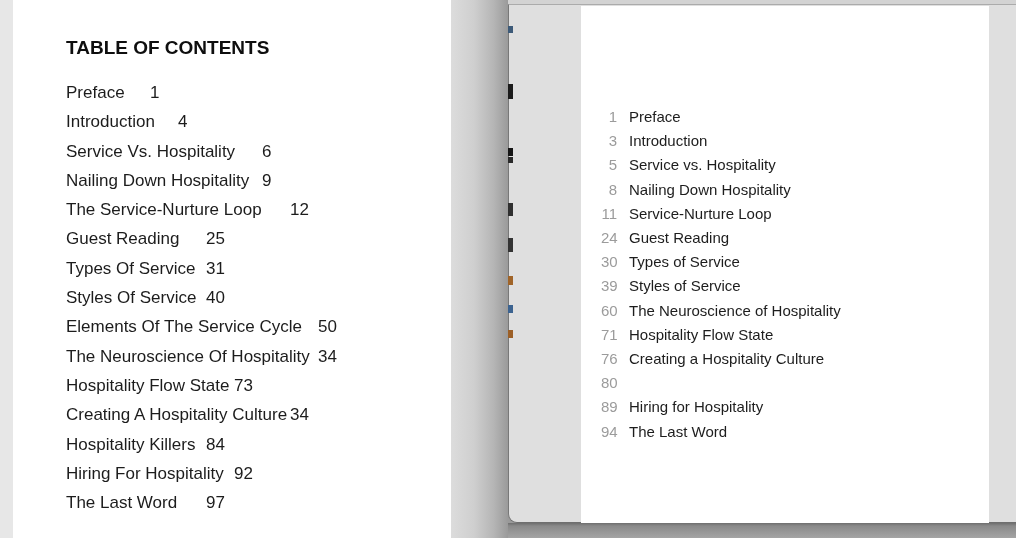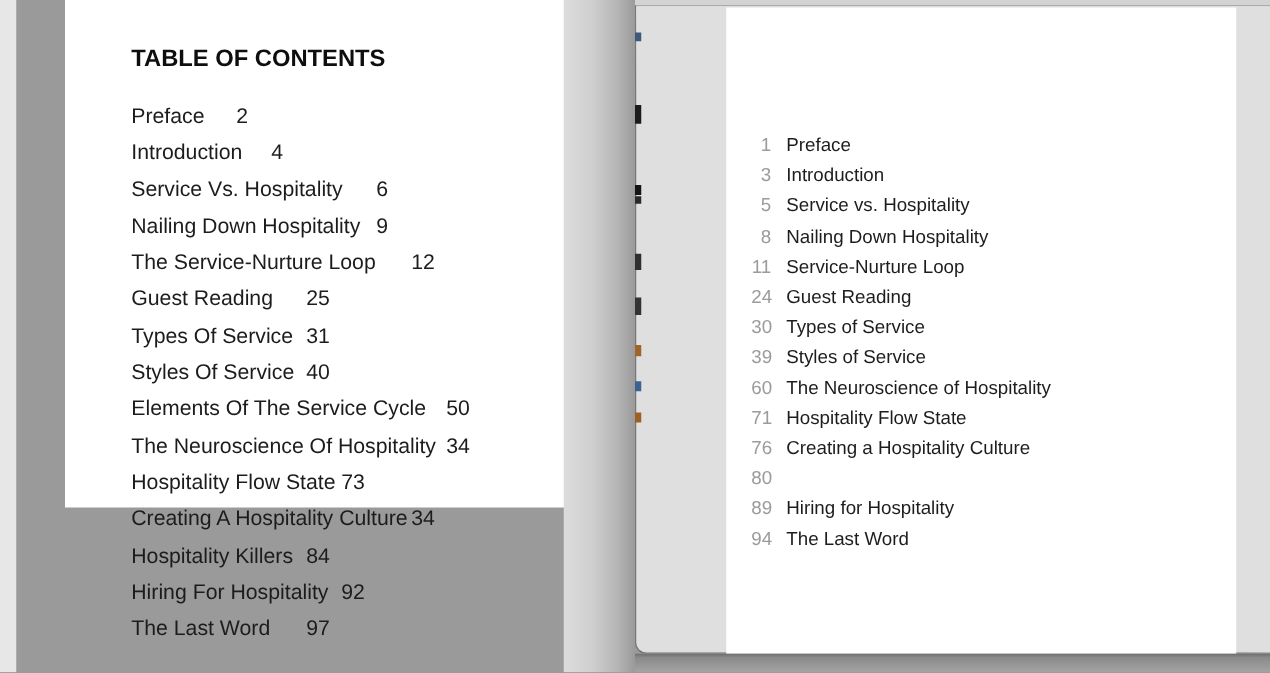--- a/index.html
+++ b/index.html
@@ -6,21 +6,21 @@
   .screen{
     position:relative;width:1016px;height:538px;overflow:hidden;
     background:#9a9a9a;
     font-family:"Liberation Sans","DejaVu Sans",sans-serif;
     -webkit-font-smoothing:antialiased;
   }
   .abs{position:absolute;}
 
   
   .left-gutter{left:0;top:0;width:13px;height:538px;background:#e7e7e7;}
-  .left-page{left:13px;top:0;width:438px;height:406px;background:#ffffff;margin-left:39px;}
+  .left-page{left:13px;top:0;width:438px;height:538px;background:#ffffff;}
   .left-heading{
     left:53px;top:37px;font-size:19px;font-weight:bold;color:#0e0e0e;
     line-height:22px;white-space:pre;
   }
   .left-list{left:53px;top:78px;width:380px;}
   .lrow{
     white-space:pre;tab-size:28px;-moz-tab-size:28px;
     font-size:17px;line-height:29.3px;color:#1c1c1c;
   }
 
@@ -57,21 +57,21 @@
 </style>
 </head>
 <body>
 
 <div class="screen">
 
   <div class="abs left-gutter"></div>
   <div class="abs left-page">
     <div class="abs left-heading">TABLE OF CONTENTS</div>
     <div class="abs left-list" id="left-list">
-        <div class="lrow">Preface	2</div>
+        <div class="lrow">Preface	1</div>
         <div class="lrow">Introduction	4</div>
         <div class="lrow">Service Vs. Hospitality	6</div>
         <div class="lrow">Nailing Down Hospitality	9</div>
         <div class="lrow">The Service-Nurture Loop	12</div>
         <div class="lrow">Guest Reading	25</div>
         <div class="lrow">Types Of Service	31</div>
         <div class="lrow">Styles Of Service	40</div>
         <div class="lrow">Elements Of The Service Cycle	50</div>
         <div class="lrow">The Neuroscience Of Hospitality	34</div>
         <div class="lrow">Hospitality Flow State	73</div>

